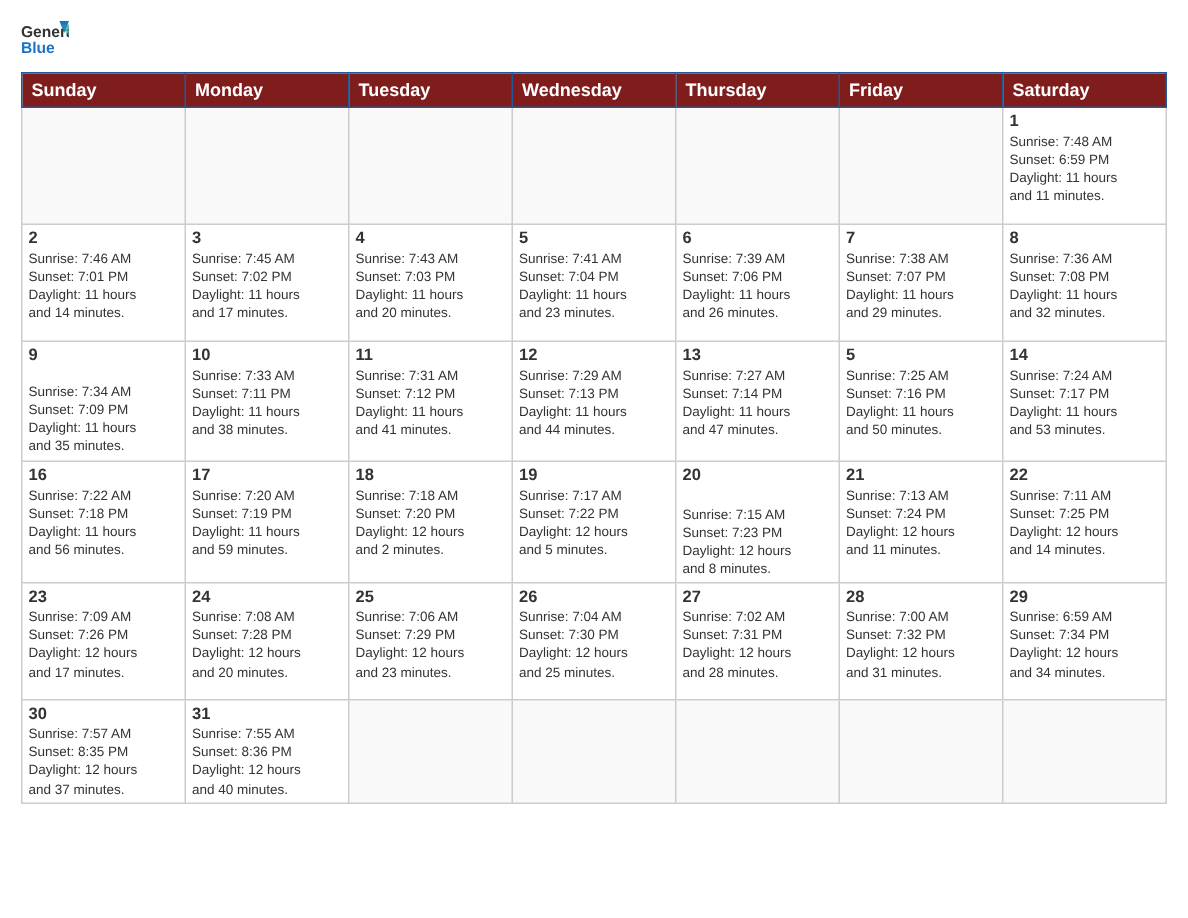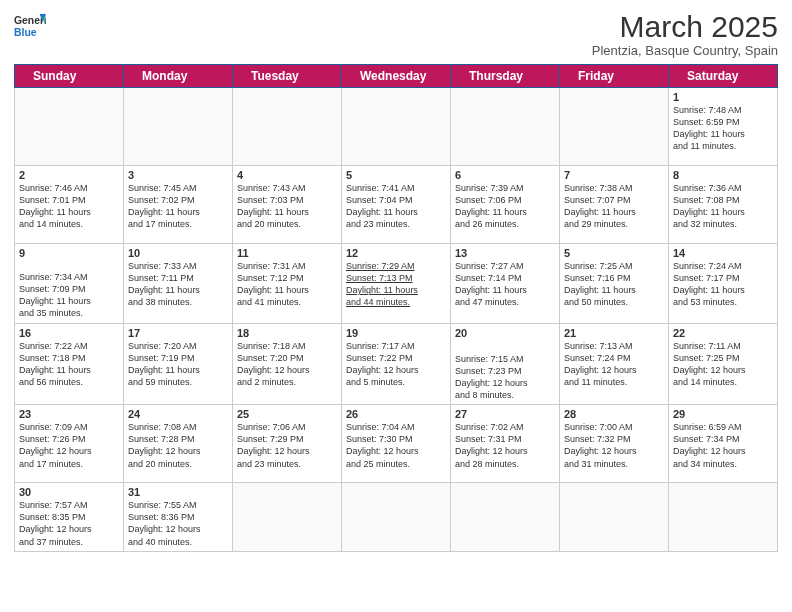--- a/index.html
+++ b/index.html
@@ -45,24 +45,24 @@
     .subtitle {
       font-size: 13px;
       color: #555;
     }
     table {
       width: 100%;
       border-collapse: collapse;
       table-layout: fixed;
     }
     .day-header {
-      background: #be185d;
+      background: #7f1d1d;
       color: #fff;
       text-align: left;
-      padding: 4px 18px;
+      padding: 4px 6px;
       font-size: 12px;
       font-weight: bold;
       border: 1px solid #1e5a9a;
     }
     .day-cell {
       border: 1px solid #ccc;
       vertical-align: top;
       padding: 3px 4px;
       background: #fff;
       font-size: 9.5px;
@@ -94,24 +94,20 @@
   <div class="header">
     <div class="logo">
       <svg class="logo-icon" viewBox="0 0 40 40" width="40" height="40">
 
         <text x="0" y="18" font-size="13" font-weight="bold" fill="#333" font-family="Arial">General</text>
         <text x="0" y="32" font-size="13" font-weight="bold" fill="#1a73c8" font-family="Arial">Blue</text>
         <polygon points="32,5 40,5 36,15" fill="#1a73c8"></polygon>
         <polygon points="33,8 40,8 40,18" fill="#2a9d8f" opacity="0.7"></polygon>
       </svg>
     </div>
-    <div class="title-block">
-      <div class="main-title">March 2025</div>
-      <div class="subtitle">Plentzia, Basque Country, Spain</div>
-    </div>
   </div>
 
   <table>
     <thead>
       <tr>
       <th class="day-header">Sunday</th>
           <th class="day-header">Monday</th>
           <th class="day-header">Tuesday</th>
           <th class="day-header">Wednesday</th>
           <th class="day-header">Thursday</th>
@@ -203,21 +199,21 @@
           </td>
           <td class="day-cell">
             <div class="day-num">11</div>
             <div class="day-info" style="white-space: pre-line;">Sunrise: 7:31 AM
 Sunset: 7:12 PM
 Daylight: 11 hours
 and 41 minutes.</div>
           </td>
           <td class="day-cell">
             <div class="day-num">12</div>
-            <div class="day-info" style="white-space: pre-line; text-decoration: underline;">Sunrise: 7:29 AM
+            <div class="day-info" style="white-space: pre-line;">Sunrise: 7:29 AM
 Sunset: 7:13 PM
 Daylight: 11 hours
 and 44 minutes.</div>
           </td>
           <td class="day-cell">
             <div class="day-num">13</div>
             <div class="day-info" style="white-space: pre-line;">Sunrise: 7:27 AM
 Sunset: 7:14 PM
 Daylight: 11 hours
 and 47 minutes.</div>

